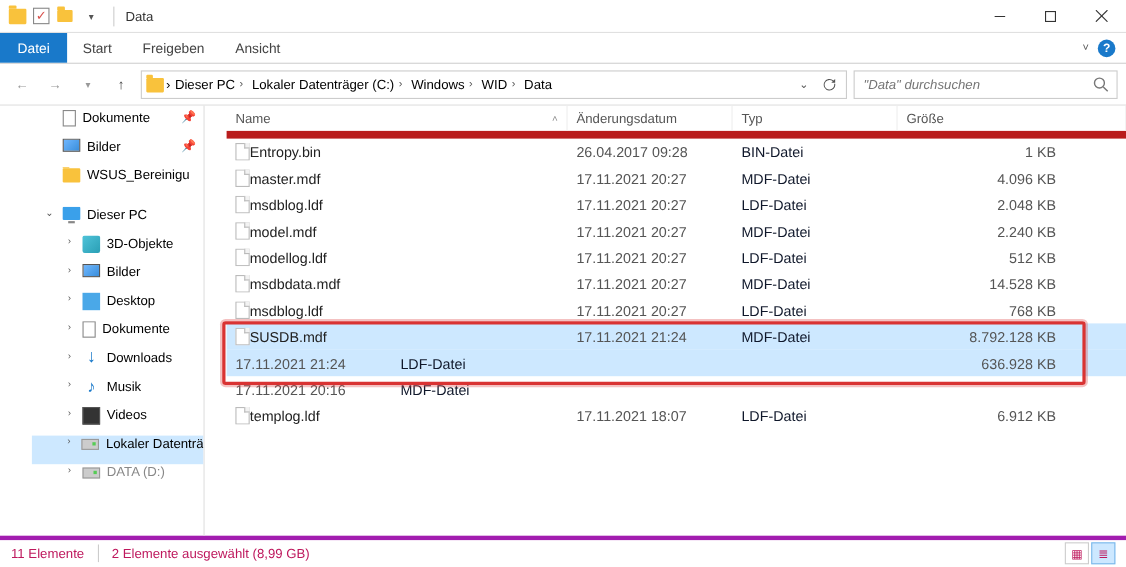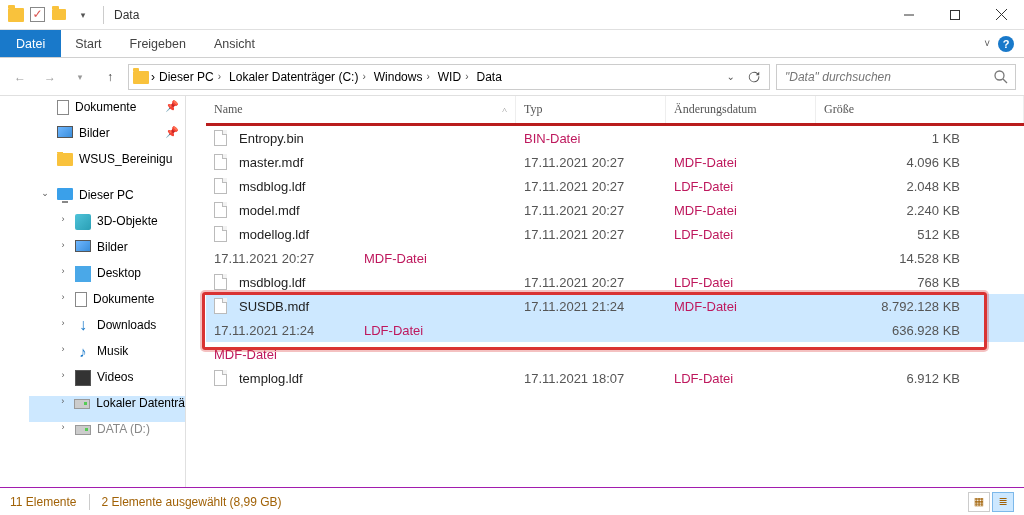--- a/index.html
+++ b/index.html
@@ -153,62 +153,61 @@
 
   .content {
     flex:1;
     overflow:hidden;
     position:relative;
     padding-left:20px;
   }
   .cols {
     display:flex;
     height:30px;
-    border-bottom:3px solid #b91c1c;
+    border-bottom:7px solid #b91c1c;
     align-items:center;
     color:#555;
     font-size:12px;
-    font-family:Liberation Serif, serif;
   }
   .col { border-right:1px solid #eee; padding:0 8px; display:flex; align-items:center; height:100%;}
   .col.name { width: 310px; }
   .col.date { width: 150px; }
   .col.type { width: 150px; }
   .col.size { flex:1; justify-content:flex-start; }
   .col .sort { margin-left:auto; font-size:9px; color:#888;}
   .rows { }
   .row {
     display:flex;
     height:24px;
     align-items:center;
     font-size:13px;
     color:#222;
   }
   .row.selected { background:#cde8ff; }
   .row .c { padding:0 8px; overflow:hidden; white-space:nowrap;}
-  .row .c.name { width:310px; display:flex; align-items:center; gap:12px;}
+  .row .c.name { width:310px; display:flex; align-items:center; gap:0;}
   .row .c.date { width:150px; color:#555;}
-  .row .c.type { width:150px; color:#be185d;}
+  .row .c.type { width:150px; color:#0f172a;}
   .row .c.size { flex:1; text-align:right; padding-right:64px; color:#555;}
   .highlight-box {
     position:absolute;
     border:3px solid #d93333;
     box-shadow:0 0 0 2px rgba(217,51,51,.3);
     pointer-events:none;
     border-radius:3px;
   }
 
   .statusbar {
     height:28px;
-    border-top:1px solid #a21caf;
+    border-top:4px solid #a21caf;
     display:flex;
     align-items:center;
     padding:0 10px;
     font-size:12px;
-    color:#a16207;
+    color:#be185d;
     gap:4px;
   }
   .statusbar .sep2 { width:1px;height:16px;background:#ccc;margin:0 8px;}
   .view-toggle {
     margin-left:auto;
     display:flex;
     gap:2px;
   }
   .view-btn { width:22px;height:20px;border:1px solid #ccc;display:flex;align-items:center;justify-content:center;font-size:11px;}
   .view-btn.active { background:#cde8ff; border-color:#7cb8ea;}
@@ -376,36 +375,37 @@
         </div>
       </div>
   </div>
 
   <div class="content">
     <div class="cols">
       <div class="col name">
           <span>Name</span>
           <span class="sort">˄</span>
         </div>
+      <div class="col date">
+          <span>Änderungsdatum</span>
+        </div>
       <div class="col type">
           <span>Typ</span>
         </div>
-      <div class="col date">
-          <span>Änderungsdatum</span>
-        </div>
       <div class="col size">
           <span>Größe</span>
         </div>
     </div>
     <div class="rows" id="file-rows">
         <div class="row">
     <div class="c name">
             <span class="ico file"></span>
             <span>Entropy.bin</span>
           </div>
+    <div class="c date">26.04.2017 09:28</div>
     <div class="c type">BIN-Datei</div>
     <div class="c size">1 KB</div>
         </div>
         <div class="row">
     <div class="c name">
             <span class="ico file"></span>
             <span>master.mdf</span>
           </div>
     <div class="c date">17.11.2021 20:27</div>
     <div class="c type">MDF-Datei</div>
@@ -432,20 +432,24 @@
         <div class="row">
     <div class="c name">
             <span class="ico file"></span>
             <span>modellog.ldf</span>
           </div>
     <div class="c date">17.11.2021 20:27</div>
     <div class="c type">LDF-Datei</div>
     <div class="c size">512 KB</div>
         </div>
         <div class="row">
+    <div class="c name">
+            <span class="ico file"></span>
+            <span>msdbdata.mdf</span>
+          </div>
     <div class="c date">17.11.2021 20:27</div>
     <div class="c type">MDF-Datei</div>
     <div class="c size">14.528 KB</div>
         </div>
         <div class="row">
     <div class="c name">
             <span class="ico file"></span>
             <span>msdblog.ldf</span>
           </div>
     <div class="c date">17.11.2021 20:27</div>
@@ -460,20 +464,21 @@
     <div class="c date">17.11.2021 21:24</div>
     <div class="c type">MDF-Datei</div>
     <div class="c size">8.792.128 KB</div>
         </div>
         <div class="row selected">
     <div class="c date">17.11.2021 21:24</div>
     <div class="c type">LDF-Datei</div>
     <div class="c size">636.928 KB</div>
         </div>
         <div class="row">
+    <div class="c date">17.11.2021 20:16</div>
     <div class="c type">MDF-Datei</div>
         </div>
         <div class="row">
     <div class="c name">
             <span class="ico file"></span>
             <span>templog.ldf</span>
           </div>
     <div class="c date">17.11.2021 18:07</div>
     <div class="c type">LDF-Datei</div>
     <div class="c size">6.912 KB</div>

